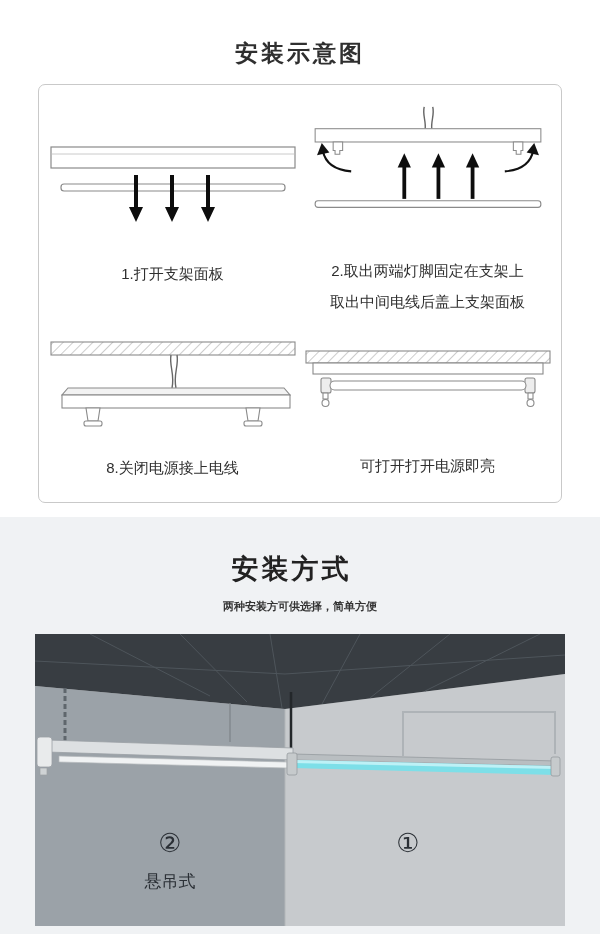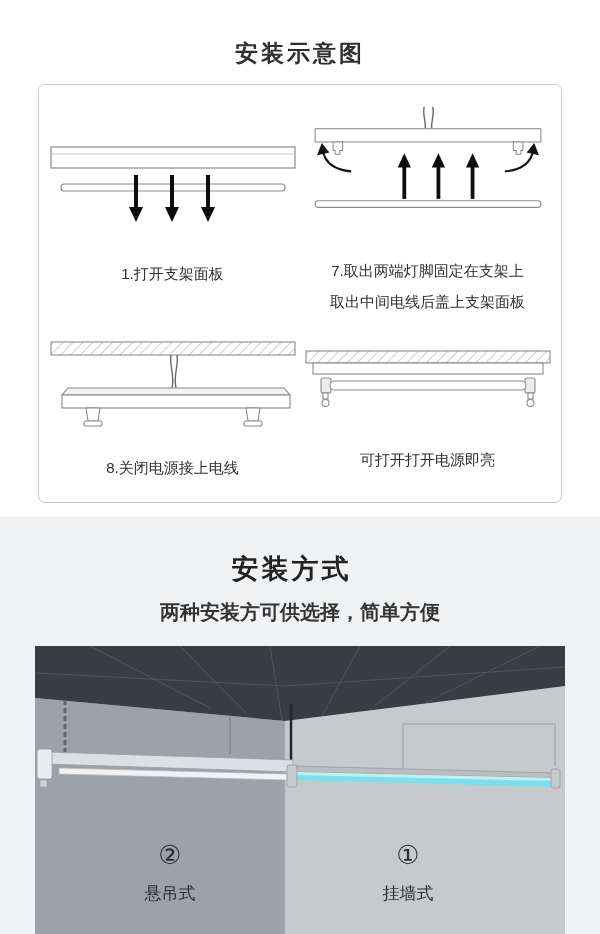--- a/index.html
+++ b/index.html
@@ -20,21 +20,21 @@
   }
   .step{display:flex;flex-direction:column;align-items:center;}
   .step-svg{display:block;}
   .caption{margin-top:8px;font-size:15px;line-height:1.5;color:#2f2f2f;text-align:center;}
   
   .method-section{
     position:absolute;top:517px;left:0;width:600px;height:417px;
     background:var(--section-bg,#f0f2f4);
   }
   .method-title{margin:34px 17px 0 0;text-align:center;font-size:27px;font-weight:700;color:#222;letter-spacing:3px;}
-  .method-subtitle{margin-top:12px;text-align:center;font-size:20px;font-weight:700;color:#333;}
+  .method-subtitle{margin-top:12px;text-align:center;font-size:11px;font-weight:700;color:#333;}
   .room{position:relative;width:530px;height:292px;margin:20px auto 0;}
   .room svg{display:block;}
   .room-label{position:absolute;top:196px;width:110px;text-align:center;color:#2b3036;}
   .opt-num{font-size:26px;line-height:1;}
   .opt-name{margin-top:14px;font-size:17px;font-weight:400;}
   .room-label.left{left:80px;}
   .room-label.right{left:318px;}
 </style>
 </head>
 <body>
@@ -85,21 +85,21 @@
           <rect x="6" y="101" width="238" height="7" rx="3" fill="#fff" stroke="#8a8a8a" stroke-width="1.2"></rect>
           <g fill="#0d0d0d">
             <line x1="100" y1="99" x2="100" y2="64" stroke="#0d0d0d" stroke-width="4"></line>
             <polygon points="93,66 107,66 100,51"></polygon>
             <line x1="136" y1="99" x2="136" y2="64" stroke="#0d0d0d" stroke-width="4"></line>
             <polygon points="129,66 143,66 136,51"></polygon>
             <line x1="172" y1="99" x2="172" y2="64" stroke="#0d0d0d" stroke-width="4"></line>
             <polygon points="165,66 179,66 172,51"></polygon>
           </g>
         </svg>
-        <div class="caption">7.取出两端灯脚固定在支架上</div>
+        <div class="caption">2.取出两端灯脚固定在支架上</div>
         <div class="caption" style="margin-top:8px">取出中间电线后盖上支架面板</div>
       </div>
 
       <div class="step">
         <svg class="step-svg" width="250" height="112" viewBox="0 0 250 112">
           <defs>
             <pattern id="hatch3" width="7" height="7" patternUnits="userSpaceOnUse" patternTransform="rotate(45)">
               <line x1="0" y1="0" x2="0" y2="7" stroke="#ababab" stroke-width="1.2"></line>
             </pattern>
           </defs>
@@ -132,21 +132,21 @@
             <rect x="10" y="26" width="230" height="11" fill="#fff"></rect>
             <rect x="18" y="41" width="10" height="15" rx="2" fill="#ededed"></rect>
             <rect x="222" y="41" width="10" height="15" rx="2" fill="#ededed"></rect>
             <rect x="27" y="44" width="196" height="9" rx="4.5" fill="#fff"></rect>
             <rect x="20" y="56" width="5" height="6" fill="#fff"></rect>
             <circle cx="22.5" cy="66" r="3.5" fill="#fff"></circle>
             <rect x="225" y="56" width="5" height="6" fill="#fff"></rect>
             <circle cx="227.5" cy="66" r="3.5" fill="#fff"></circle>
           </g>
         </svg>
-        <div class="caption" style="margin-top:0">可打开打开电源即亮</div>
+        <div class="caption" style="margin-top:6px">可打开打开电源即亮</div>
       </div>
 
     </div>
   </section>
 
   <section class="method-section">
     <h2 class="method-title">安装方式</h2>
     <div class="method-subtitle">两种安装方可供选择，简单方便</div>
 
     <div class="room">
@@ -188,18 +188,17 @@
           <rect x="516" y="123" width="9" height="19" rx="2" fill="#c6cacc" stroke="#8f959a" stroke-width="0.7"></rect>
         </g>
       </svg>
 
       <div class="room-label left">
         <div class="opt-num">②</div>
         <div class="opt-name">悬吊式</div>
       </div>
       <div class="room-label right">
         <div class="opt-num">①</div>
-        <div class="opt-name">挂墙式</div>
       </div>
     </div>
   </section>
 
 </div>
 
 </body></html>

